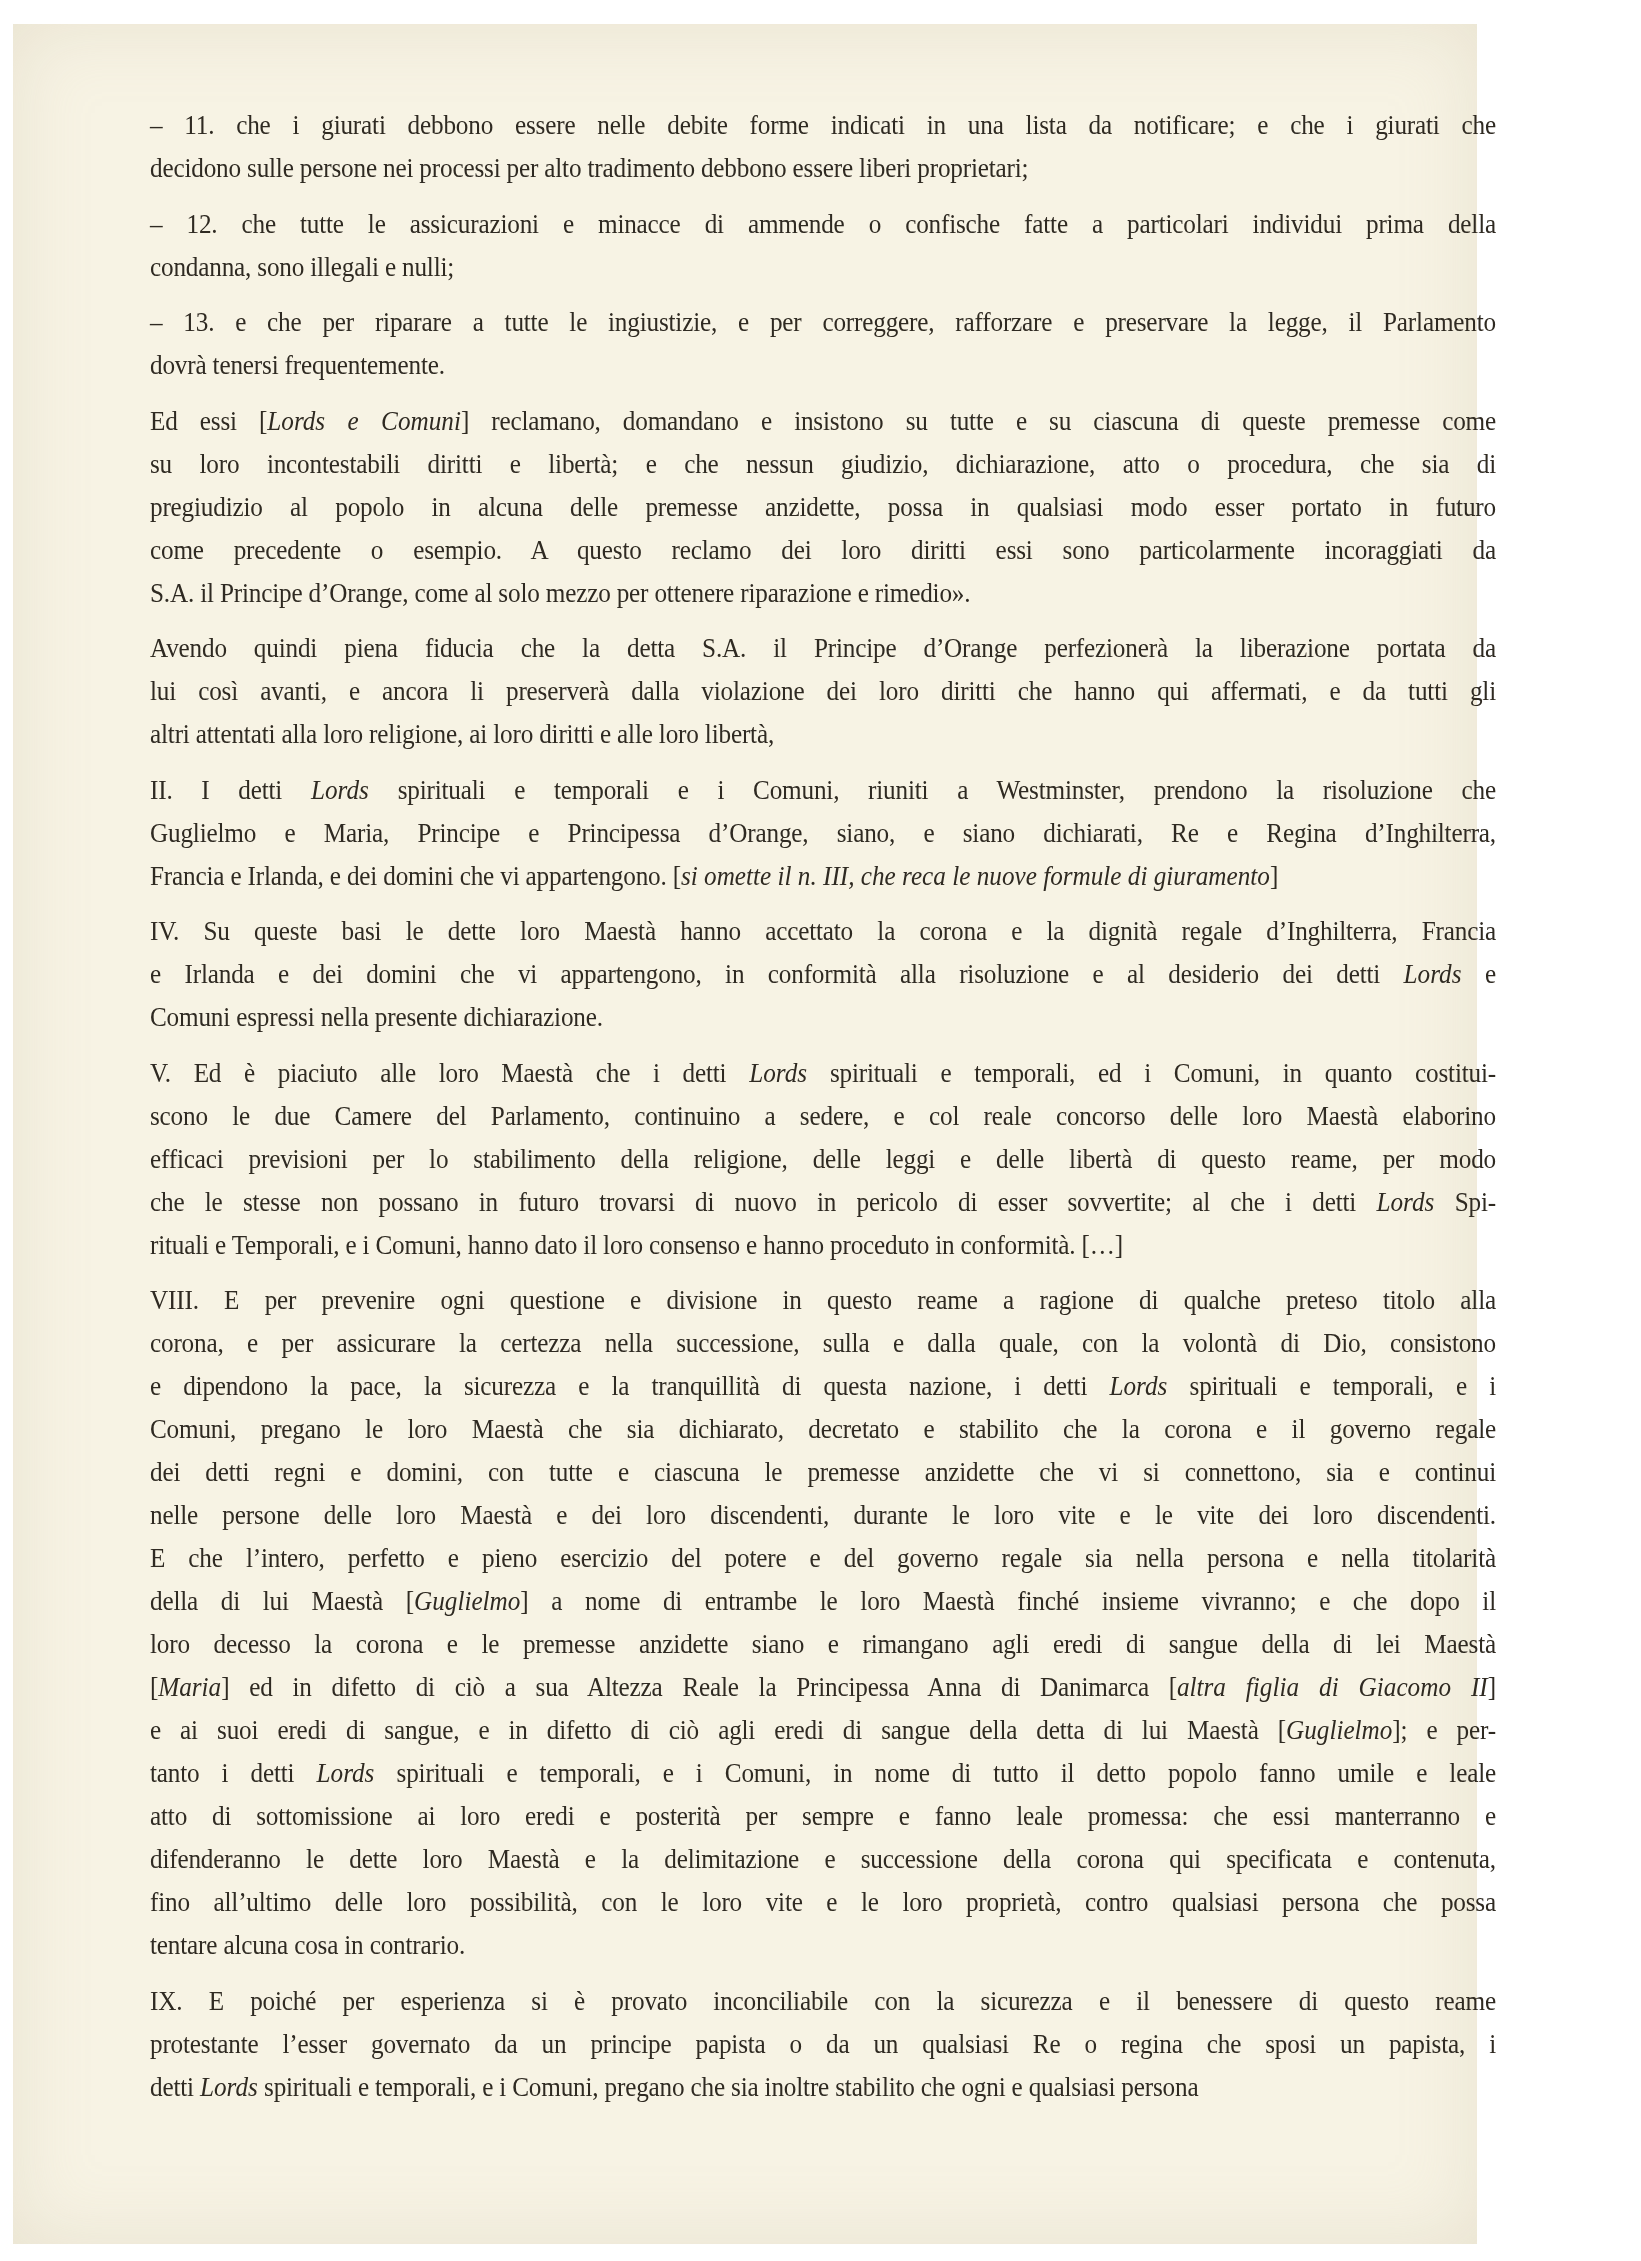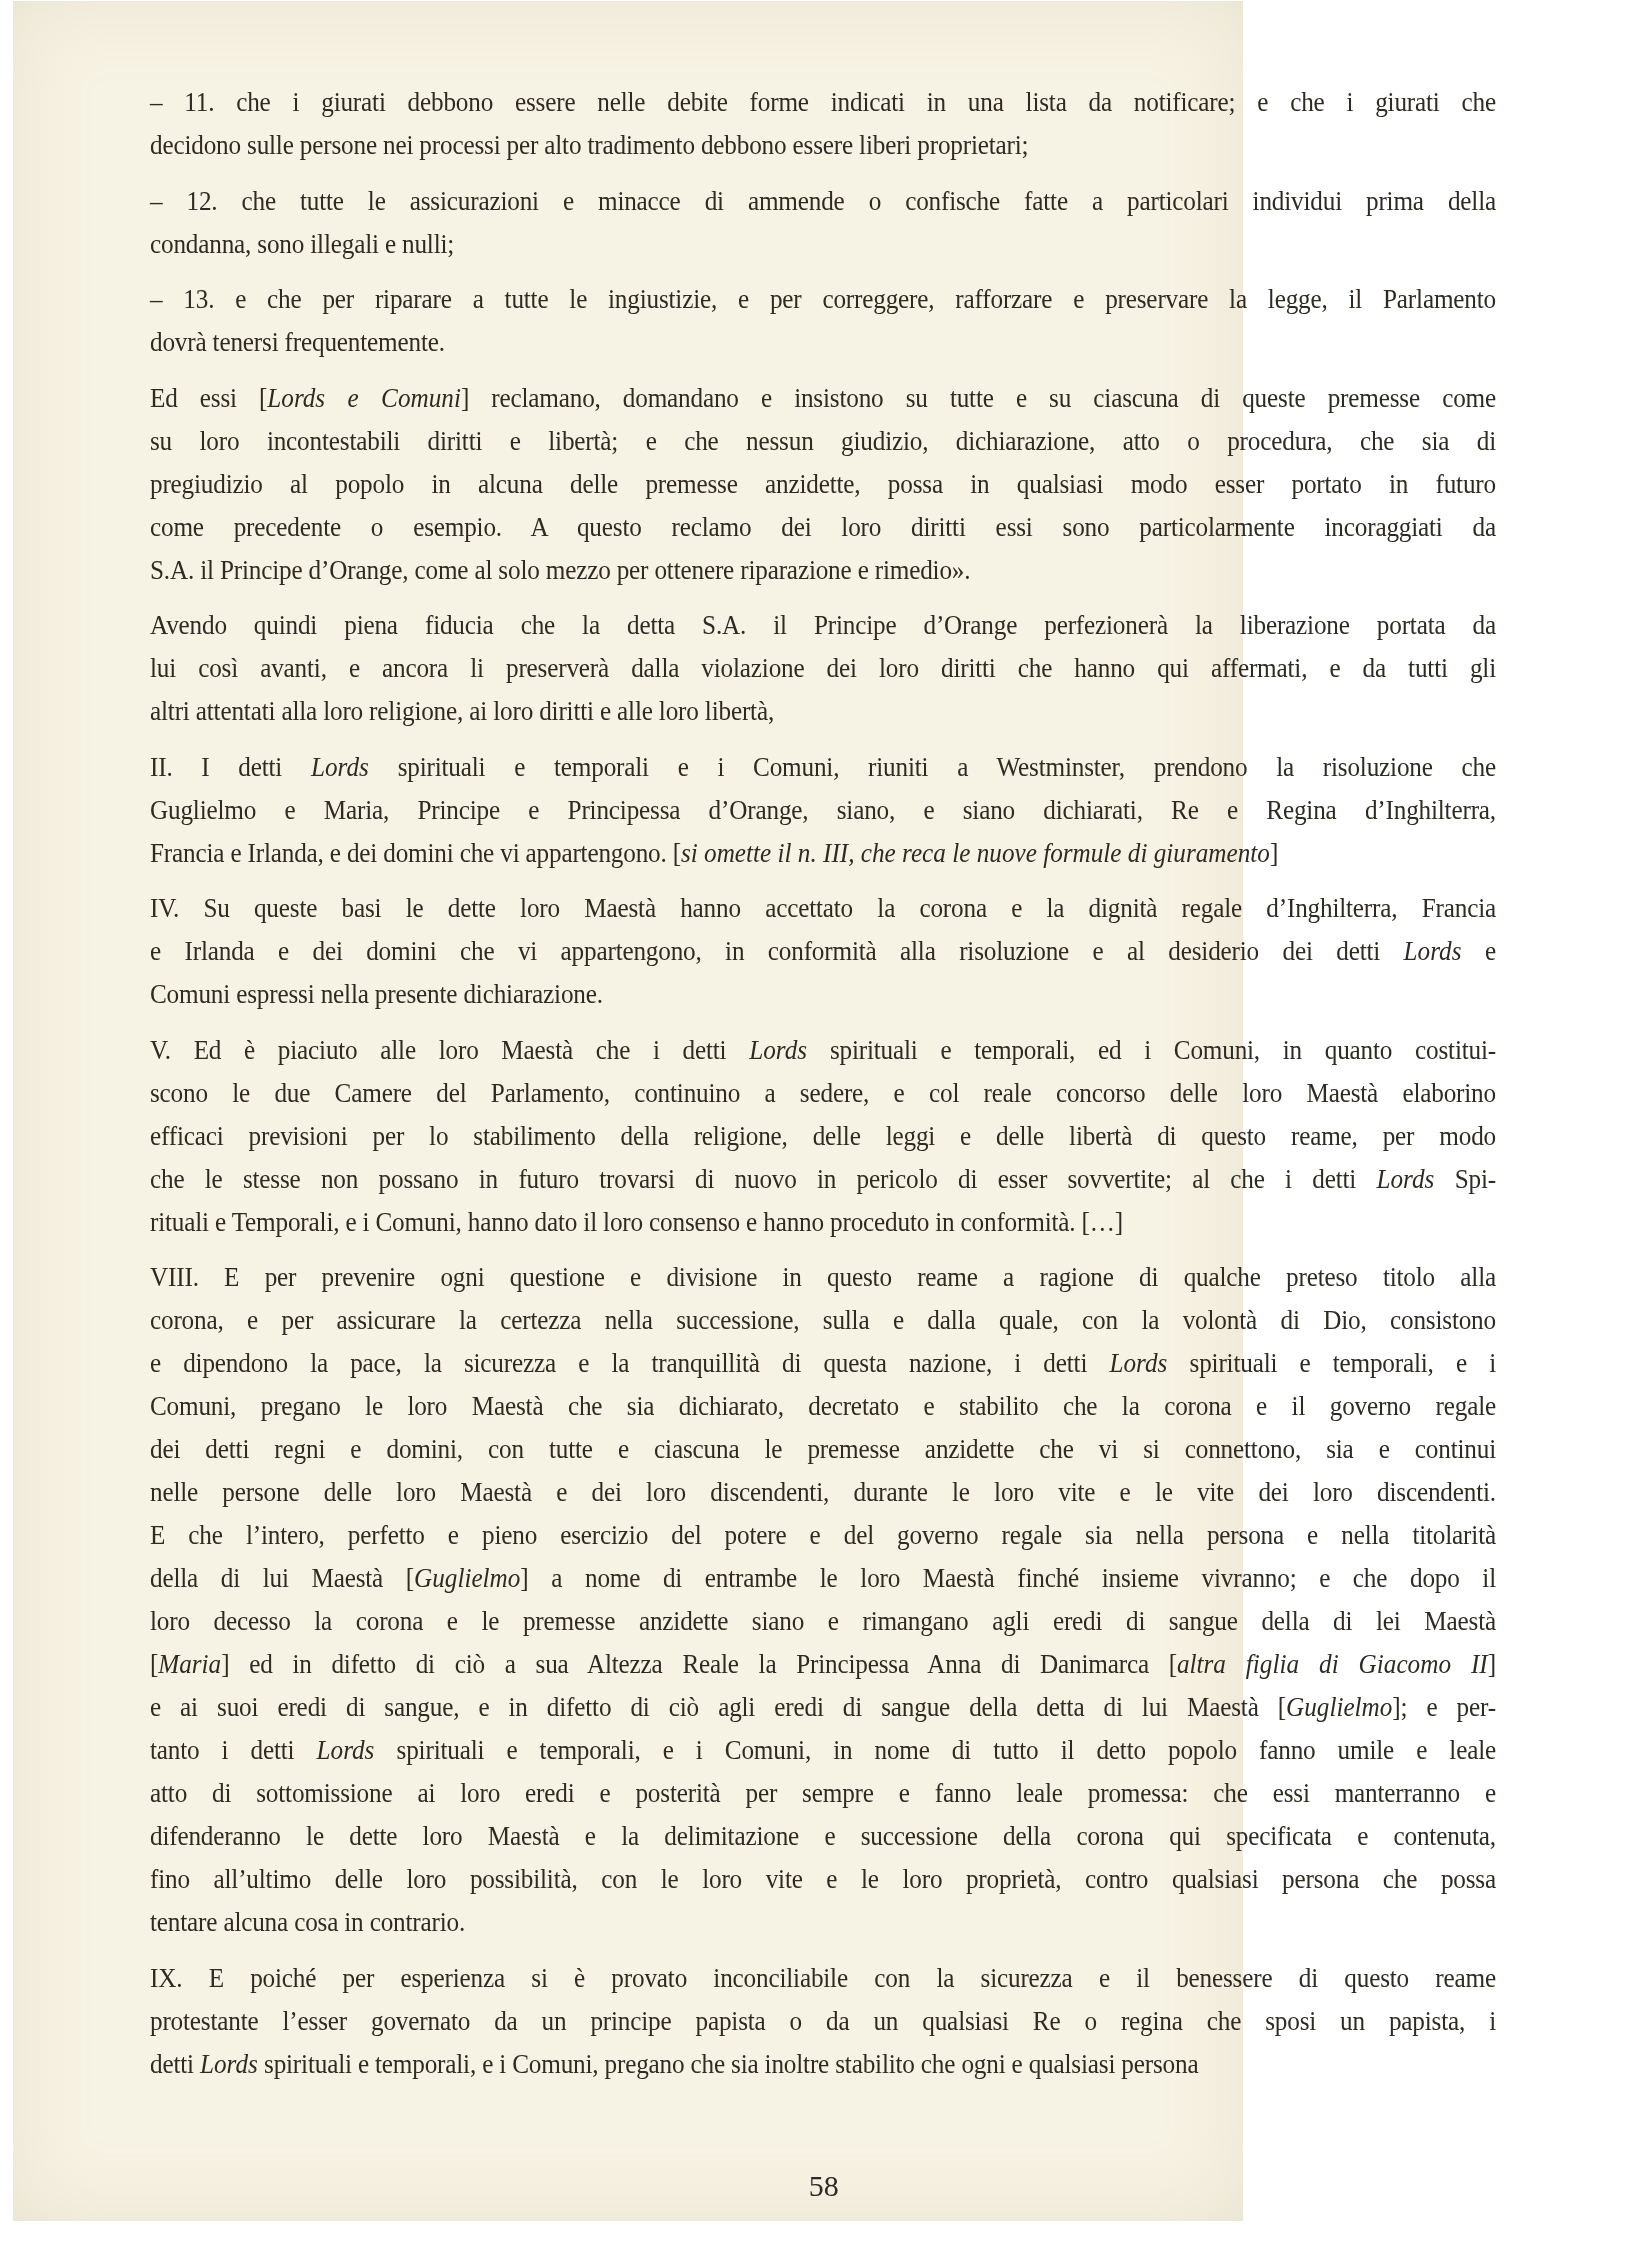--- a/index.html
+++ b/index.html
@@ -10,22 +10,22 @@
   body {
     position: relative;
     width: 1641px;
     height: 2261px;
     font-family: "Liberation Serif", serif;
     overflow: hidden;
   }
   .paper {
     position: absolute;
     left: 13.3px;
-    top: 1px;
-    width: 1230px;
+    top: 24px;
+    width: 1464px;
     height: 2220px;
     background: var(--paper, #f7f3e4);
     box-shadow: inset 0 0 75px rgba(190,180,150,0.25);
   }
   .text-block {
     position: absolute;
     left: 137px;
     top: 80px;
     width: 1463px;
     transform: scaleX(0.92);
@@ -126,15 +126,14 @@
         <span class="line">difenderanno le dette loro Maestà e la delimitazione e successione della corona qui specificata e contenuta,</span>
         <span class="line">fino all’ultimo delle loro possibilità, con le loro vite e le loro proprietà, contro qualsiasi persona che possa</span>
         <span class="line final">tentare alcuna cosa in contrario.</span>
       </p>
       <p class="para">
         <span class="line">IX. E poiché per esperienza si è provato inconciliabile con la sicurezza e il benessere di questo reame</span>
         <span class="line">protestante l’esser governato da un principe papista o da un qualsiasi Re o regina che sposi un papista, i</span>
         <span class="line final">detti <i>Lords</i> spirituali e temporali, e i Comuni, pregano che sia inoltre stabilito che ogni e qualsiasi persona</span>
       </p>
     </div>
-  <div class="page-number">58</div>
 </div>
 
 
 </body></html>

